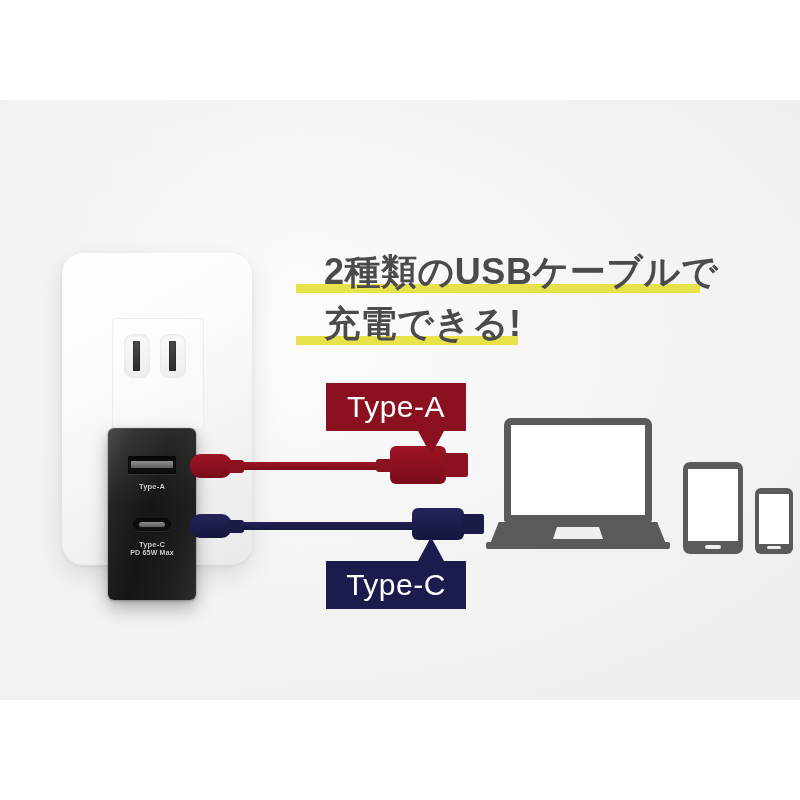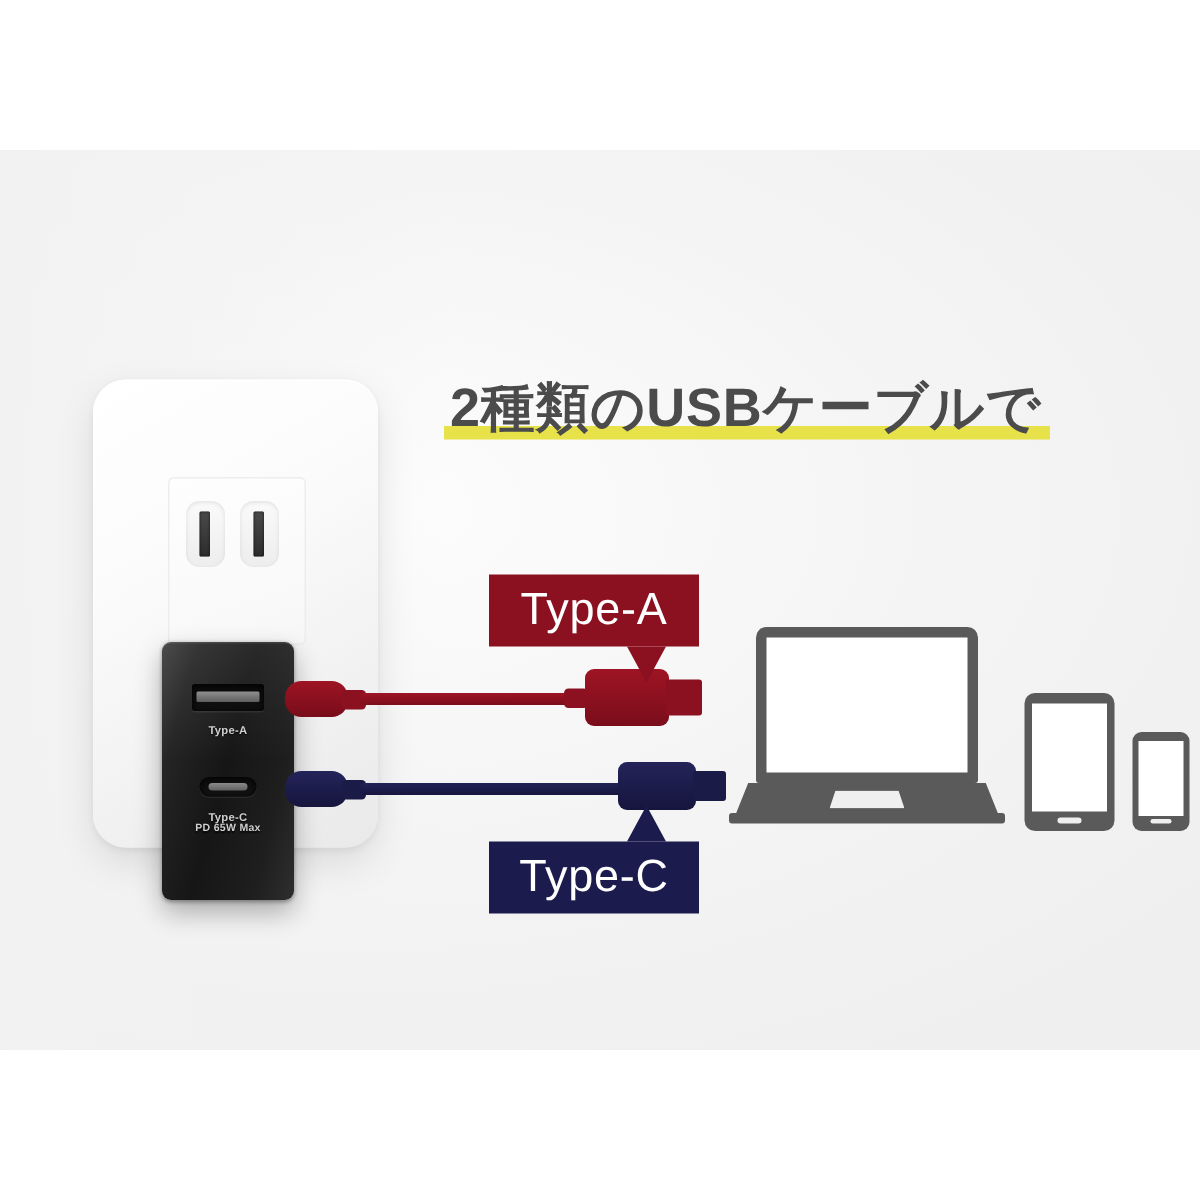--- a/index.html
+++ b/index.html
@@ -266,20 +266,21 @@
     left: -4px;
     right: 0;
     bottom: 5px;
     height: 9px;
     background: #e8e24a;
     z-index: 0;
   }
   .headline .ln .hl-text {
     position: relative;
     z-index: 1;
+    margin-left: 24px;
   }
   .headline .ln.l1 .hl-mark { width: 404px; }
   .headline .ln.l2 .hl-mark { width: 222px; }
   
   .laptop-lid {
     position: absolute;
     left: 504px;
     top: 418px;
     width: 148px;
     height: 104px;
@@ -425,20 +426,24 @@
   <div class="badge badge-c">
     <span>Type-C</span>
   </div>
   <div class="badge-c-arrow"></div>
 
   <div class="headline">
     <span class="ln l1">
       <span class="hl-mark"></span>
       <span class="hl-text">2種類のUSBケーブルで</span>
     </span>
+    <span class="ln l2">
+      <span class="hl-mark"></span>
+      <span class="hl-text">充電できる!</span>
+    </span>
   </div>
 
   <div class="laptop-lid"></div>
   <div class="laptop-screen"></div>
   <div class="laptop-base"></div>
   <div class="laptop-foot"></div>
   <div class="laptop-pad"></div>
 
   <div class="tablet-body"></div>
   <div class="tablet-screen"></div>

